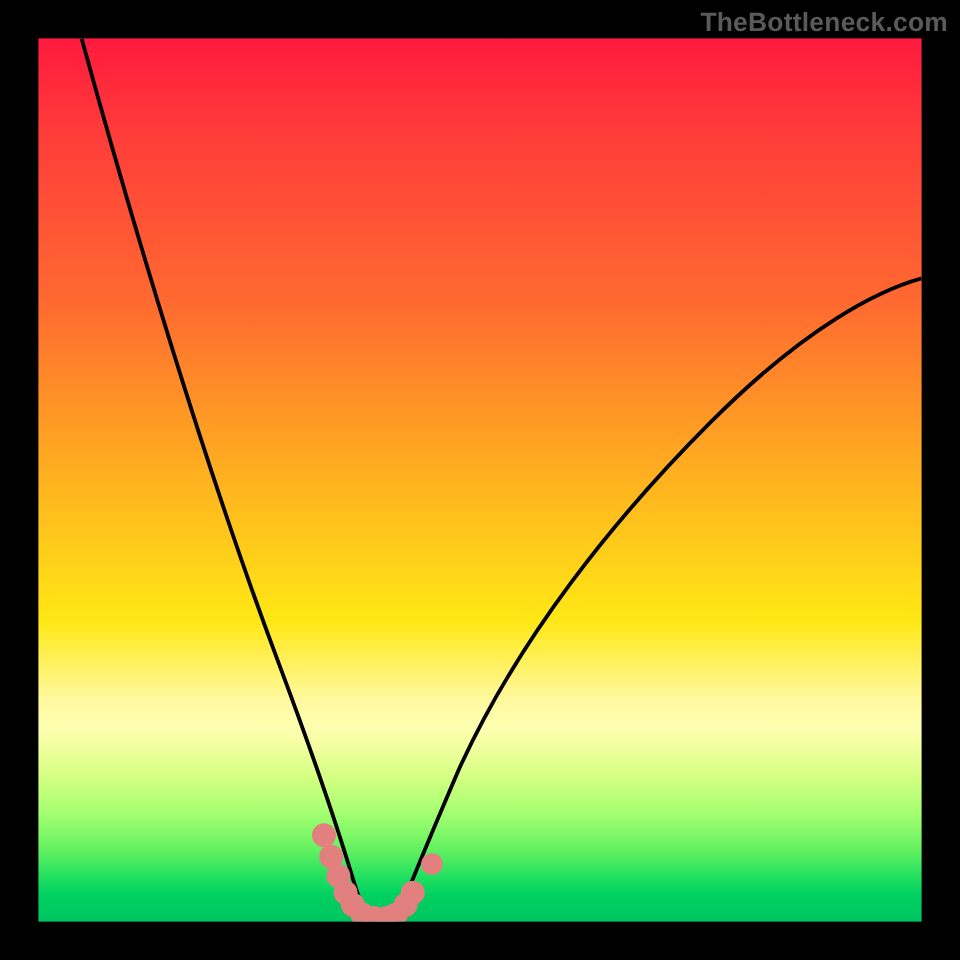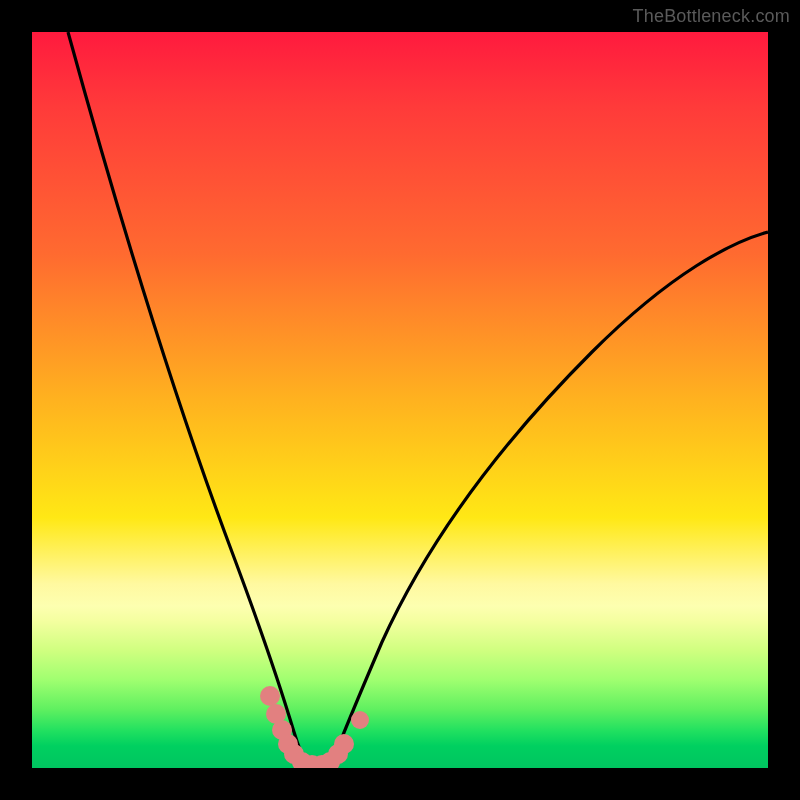--- a/index.html
+++ b/index.html
@@ -49,22 +49,22 @@
     left: 0;
     top: 0;
     width: 736px;
     height: 736px;
   }
   .watermark {
     position: absolute;
     top: 6px;
     right: 10px;
     color: #5a5a5a;
-    font-size: 18px;
-    font-weight: 400;
+    font-size: 22px;
+    font-weight: 700;
     letter-spacing: 0.2px;
     user-select: none;
   }
 </style>
 </head>
 <body>
 
 <div class="frame">
   <div class="plot">
     <svg viewBox="0 0 736 736">

